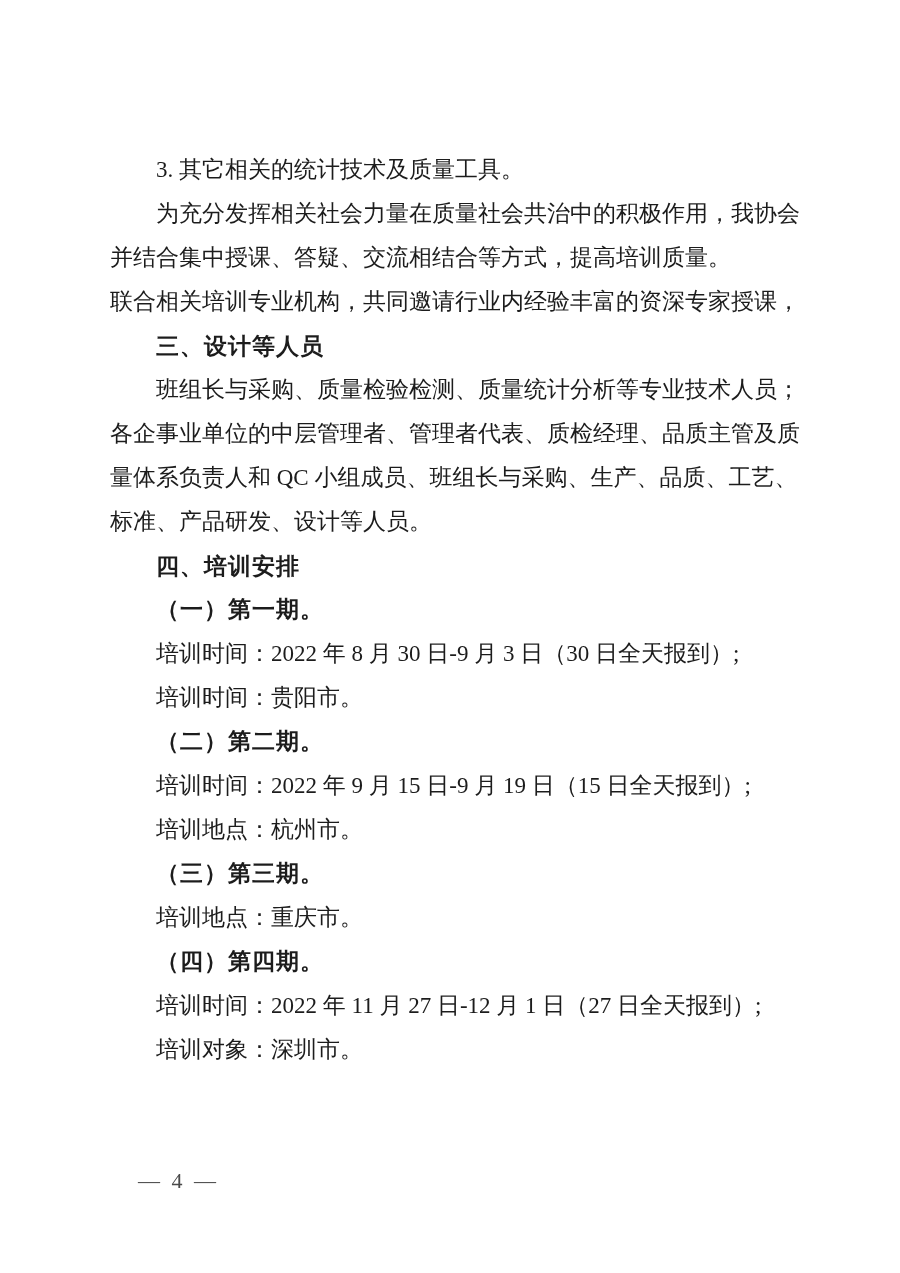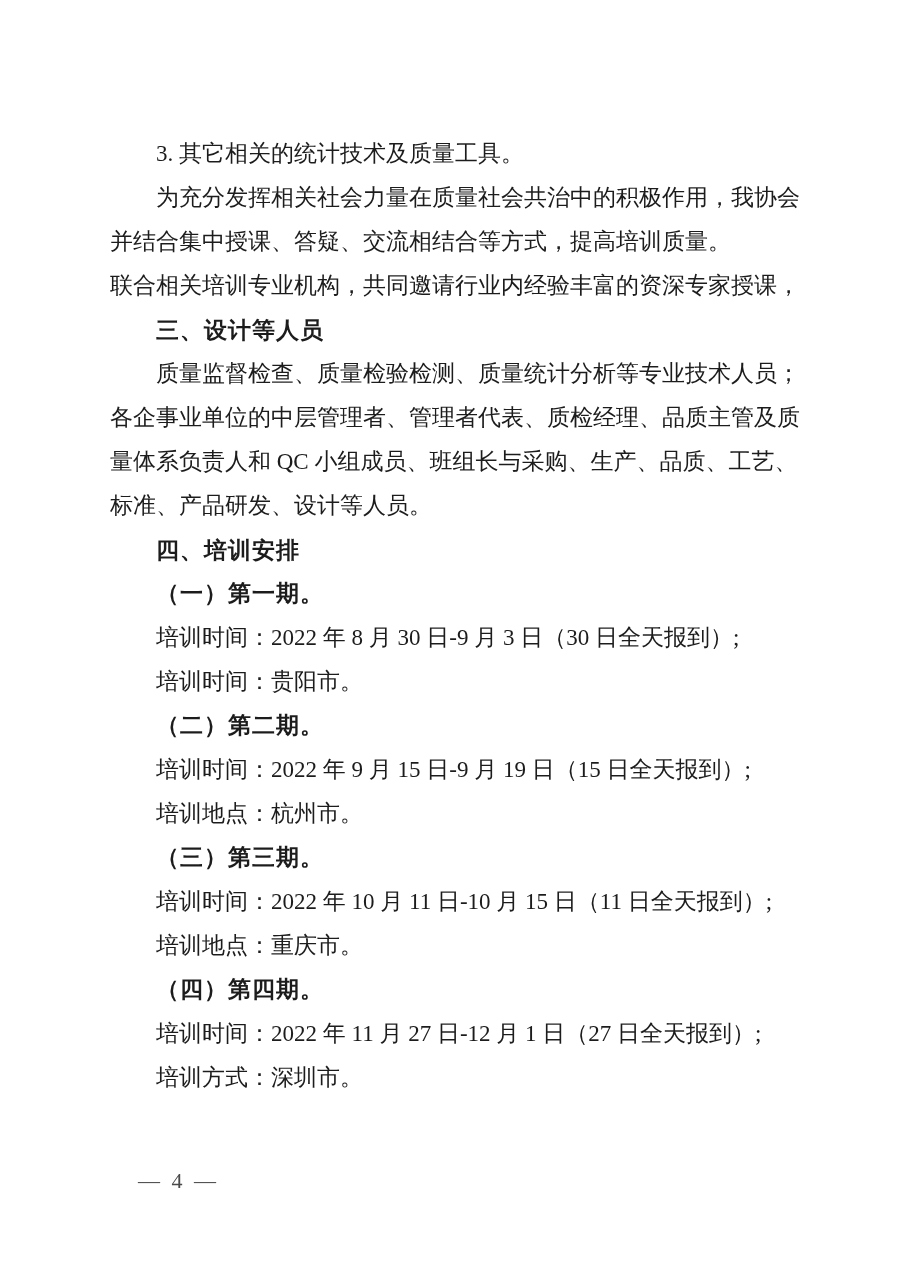--- a/index.html
+++ b/index.html
@@ -11,21 +11,21 @@
   }
   .page {
     position: relative;
     width: 900px;
     height: 1273px;
     background: #ffffff;
     color: #1c1c1c;
   }
   .content {
     position: absolute;
-    top: 132px;
+    top: 148px;
     left: 110px;
     width: 692px;
   }
   .line {
     font-family: "Liberation Serif", "DejaVu Serif", serif;
     font-size: 23px;
     line-height: 44px;
     height: 44px;
     white-space: nowrap;
     color: #1c1c1c;
@@ -58,32 +58,31 @@
 </head>
 <body>
 
 <div class="page">
   <div class="content" id="document-lines">
       <div class="line body indent">3. 其它相关的统计技术及质量工具。</div>
       <div class="line body indent">为充分发挥相关社会力量在质量社会共治中的积极作用，我协会</div>
       <div class="line body">并结合集中授课、答疑、交流相结合等方式，提高培训质量。</div>
       <div class="line body">联合相关培训专业机构，共同邀请行业内经验丰富的资深专家授课，</div>
       <div class="line heading indent">三、设计等人员</div>
-      <div class="line body indent">质量监督检查、质量检验检测、质量统计分析等专业技术人员；</div>
+      <div class="line body indent">班组长与采购、质量检验检测、质量统计分析等专业技术人员；</div>
       <div class="line body">各企事业单位的中层管理者、管理者代表、质检经理、品质主管及质</div>
       <div class="line body">量体系负责人和 QC 小组成员、班组长与采购、生产、品质、工艺、</div>
       <div class="line body">标准、产品研发、设计等人员。</div>
       <div class="line heading indent">四、培训安排</div>
       <div class="line subheading indent">（一）第一期。</div>
       <div class="line body indent">培训时间：2022 年 8 月 30 日-9 月 3 日（30 日全天报到）;</div>
       <div class="line body indent">培训时间：贵阳市。</div>
       <div class="line subheading indent">（二）第二期。</div>
       <div class="line body indent">培训时间：2022 年 9 月 15 日-9 月 19 日（15 日全天报到）;</div>
       <div class="line body indent">培训地点：杭州市。</div>
       <div class="line subheading indent">（三）第三期。</div>
-      <div class="line body indent">培训时间：2022 年 10 月 11 日-10 月 15 日（11 日全天报到）;</div>
       <div class="line body indent">培训地点：重庆市。</div>
       <div class="line subheading indent">（四）第四期。</div>
       <div class="line body indent">培训时间：2022 年 11 月 27 日-12 月 1 日（27 日全天报到）;</div>
-      <div class="line body indent">培训方式：深圳市。</div>
+      <div class="line body indent">培训对象：深圳市。</div>
     </div>
   <div class="page-number">— 4 —</div>
 </div>
 
 </body></html>

